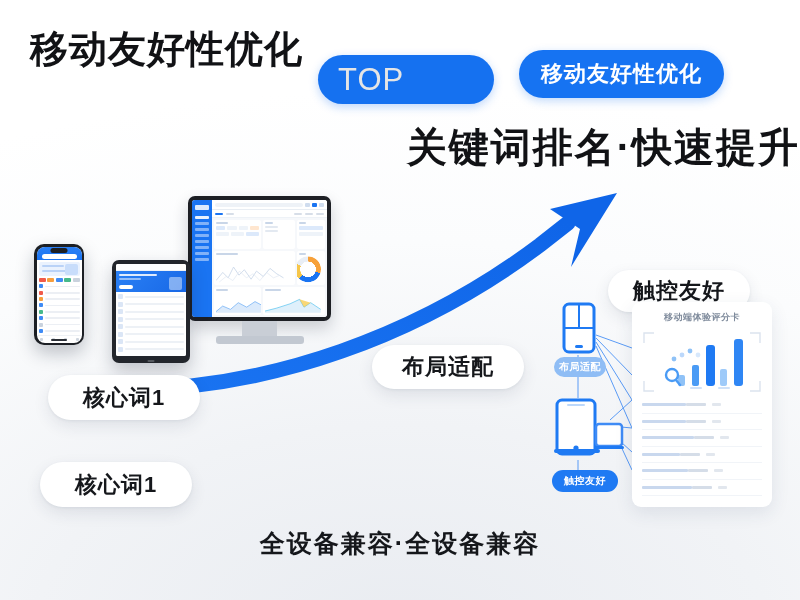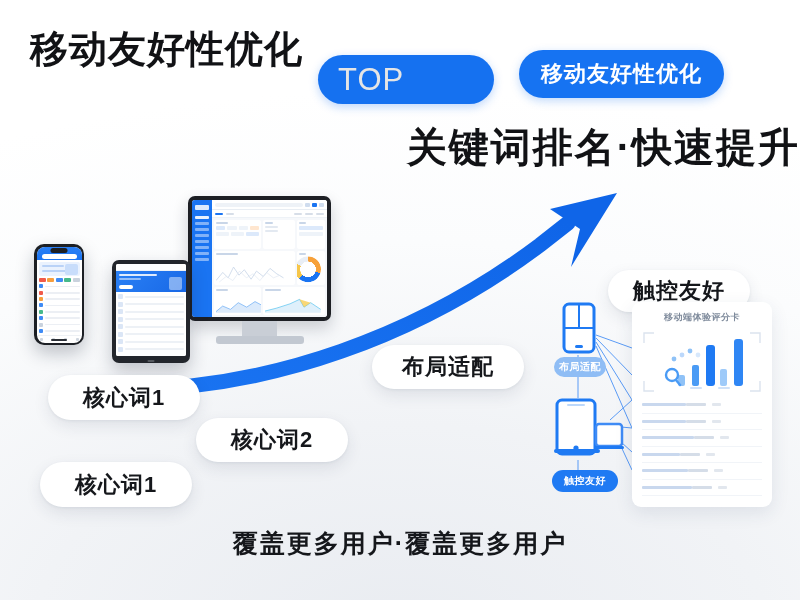--- a/index.html
+++ b/index.html
@@ -396,21 +396,20 @@
             <i></i>
             <i></i>
             <i></i>
         </div>
         <div class="ph-home"></div>
       </div>
     </div>
   </div>
 
   <div class="kw kw1">核心词1</div>
-  <div class="kw kw2">核心词2</div>
   <div class="kw kw3">核心词1</div>
 
   <div class="kw kw-layout">布局适配</div>
   <div class="kw kw-touch">触控友好</div>
 
   <div class="illus">
 
     <svg style="position:absolute;inset:0" viewBox="0 0 225 215">
       <g stroke="#3f8bf5" stroke-width="1" fill="none" opacity=".85">
         <path d="M48 35 L 84 48"></path>
@@ -506,15 +505,15 @@
           </div>
         <div class="sc-row">
             <span class="nm" style="max-width:50px"></span>
             <span class="v1"></span>
             <span class="v2"></span>
           </div>
       </div>
     </div>
   </div>
 
-  <div class="h-foot">覆盖更多用户·覆盖更多用户</div>
+  <div class="h-foot">全设备兼容·全设备兼容</div>
 
 </div>
 
 </body></html>

